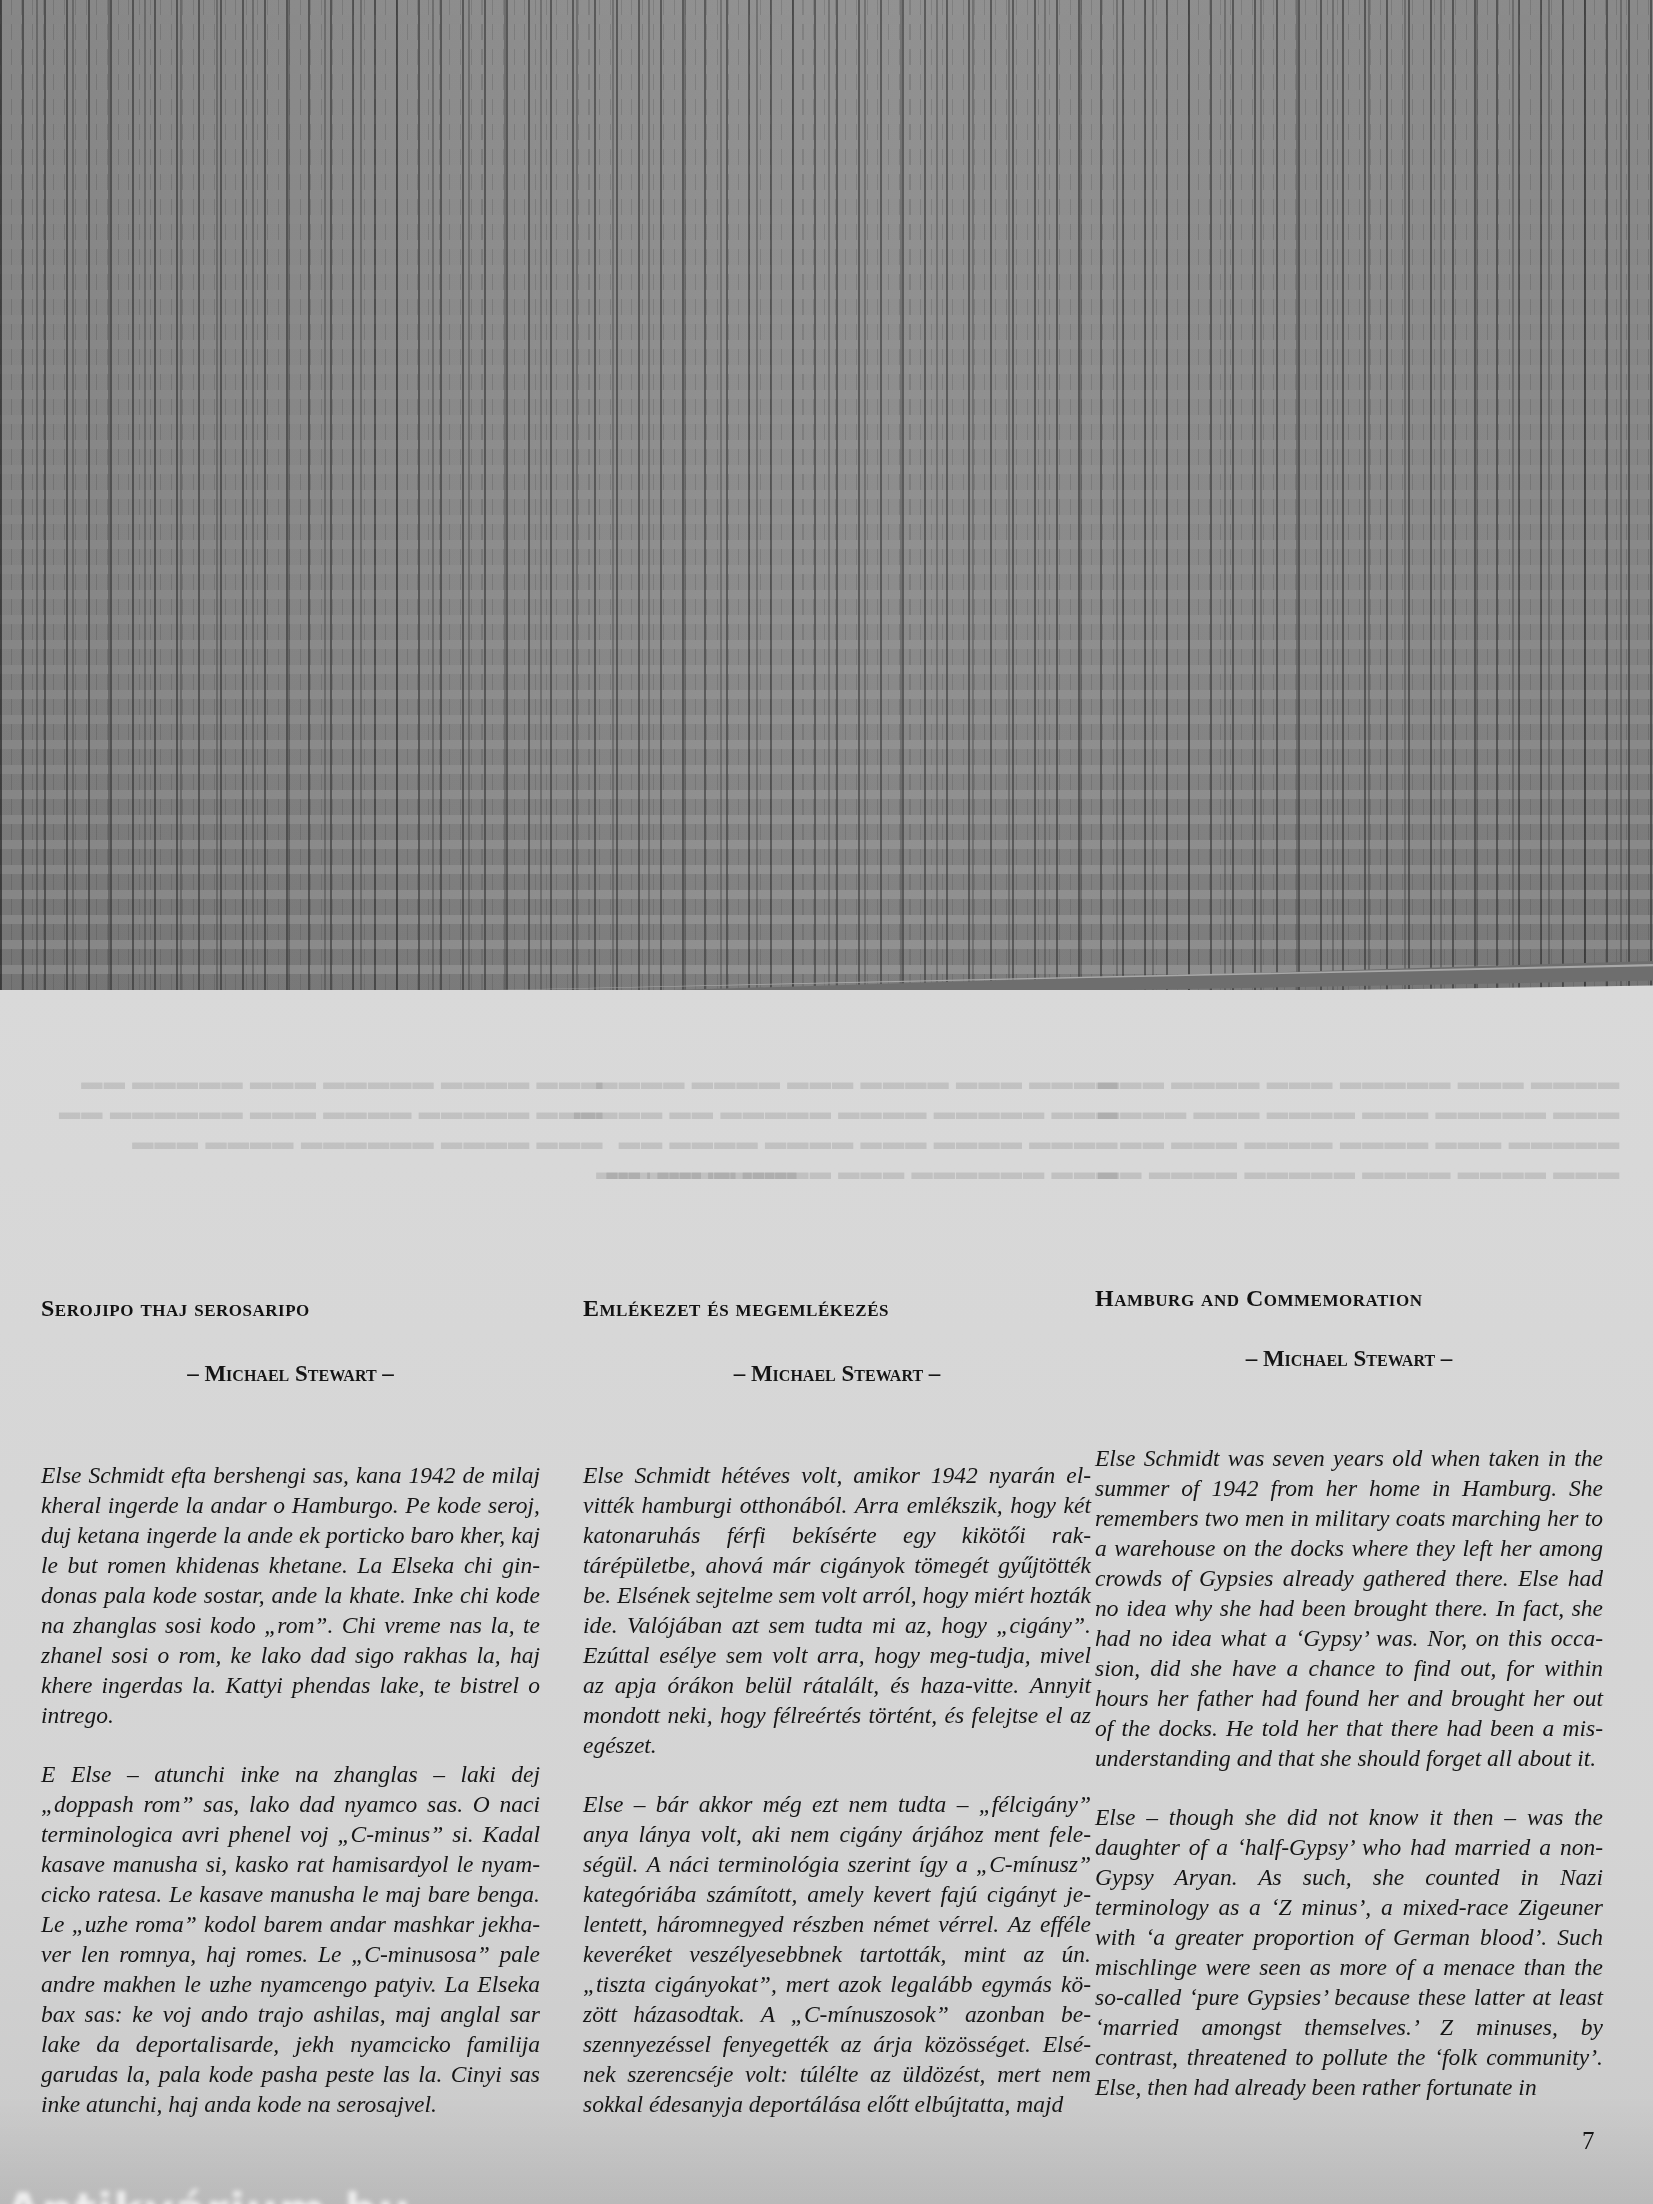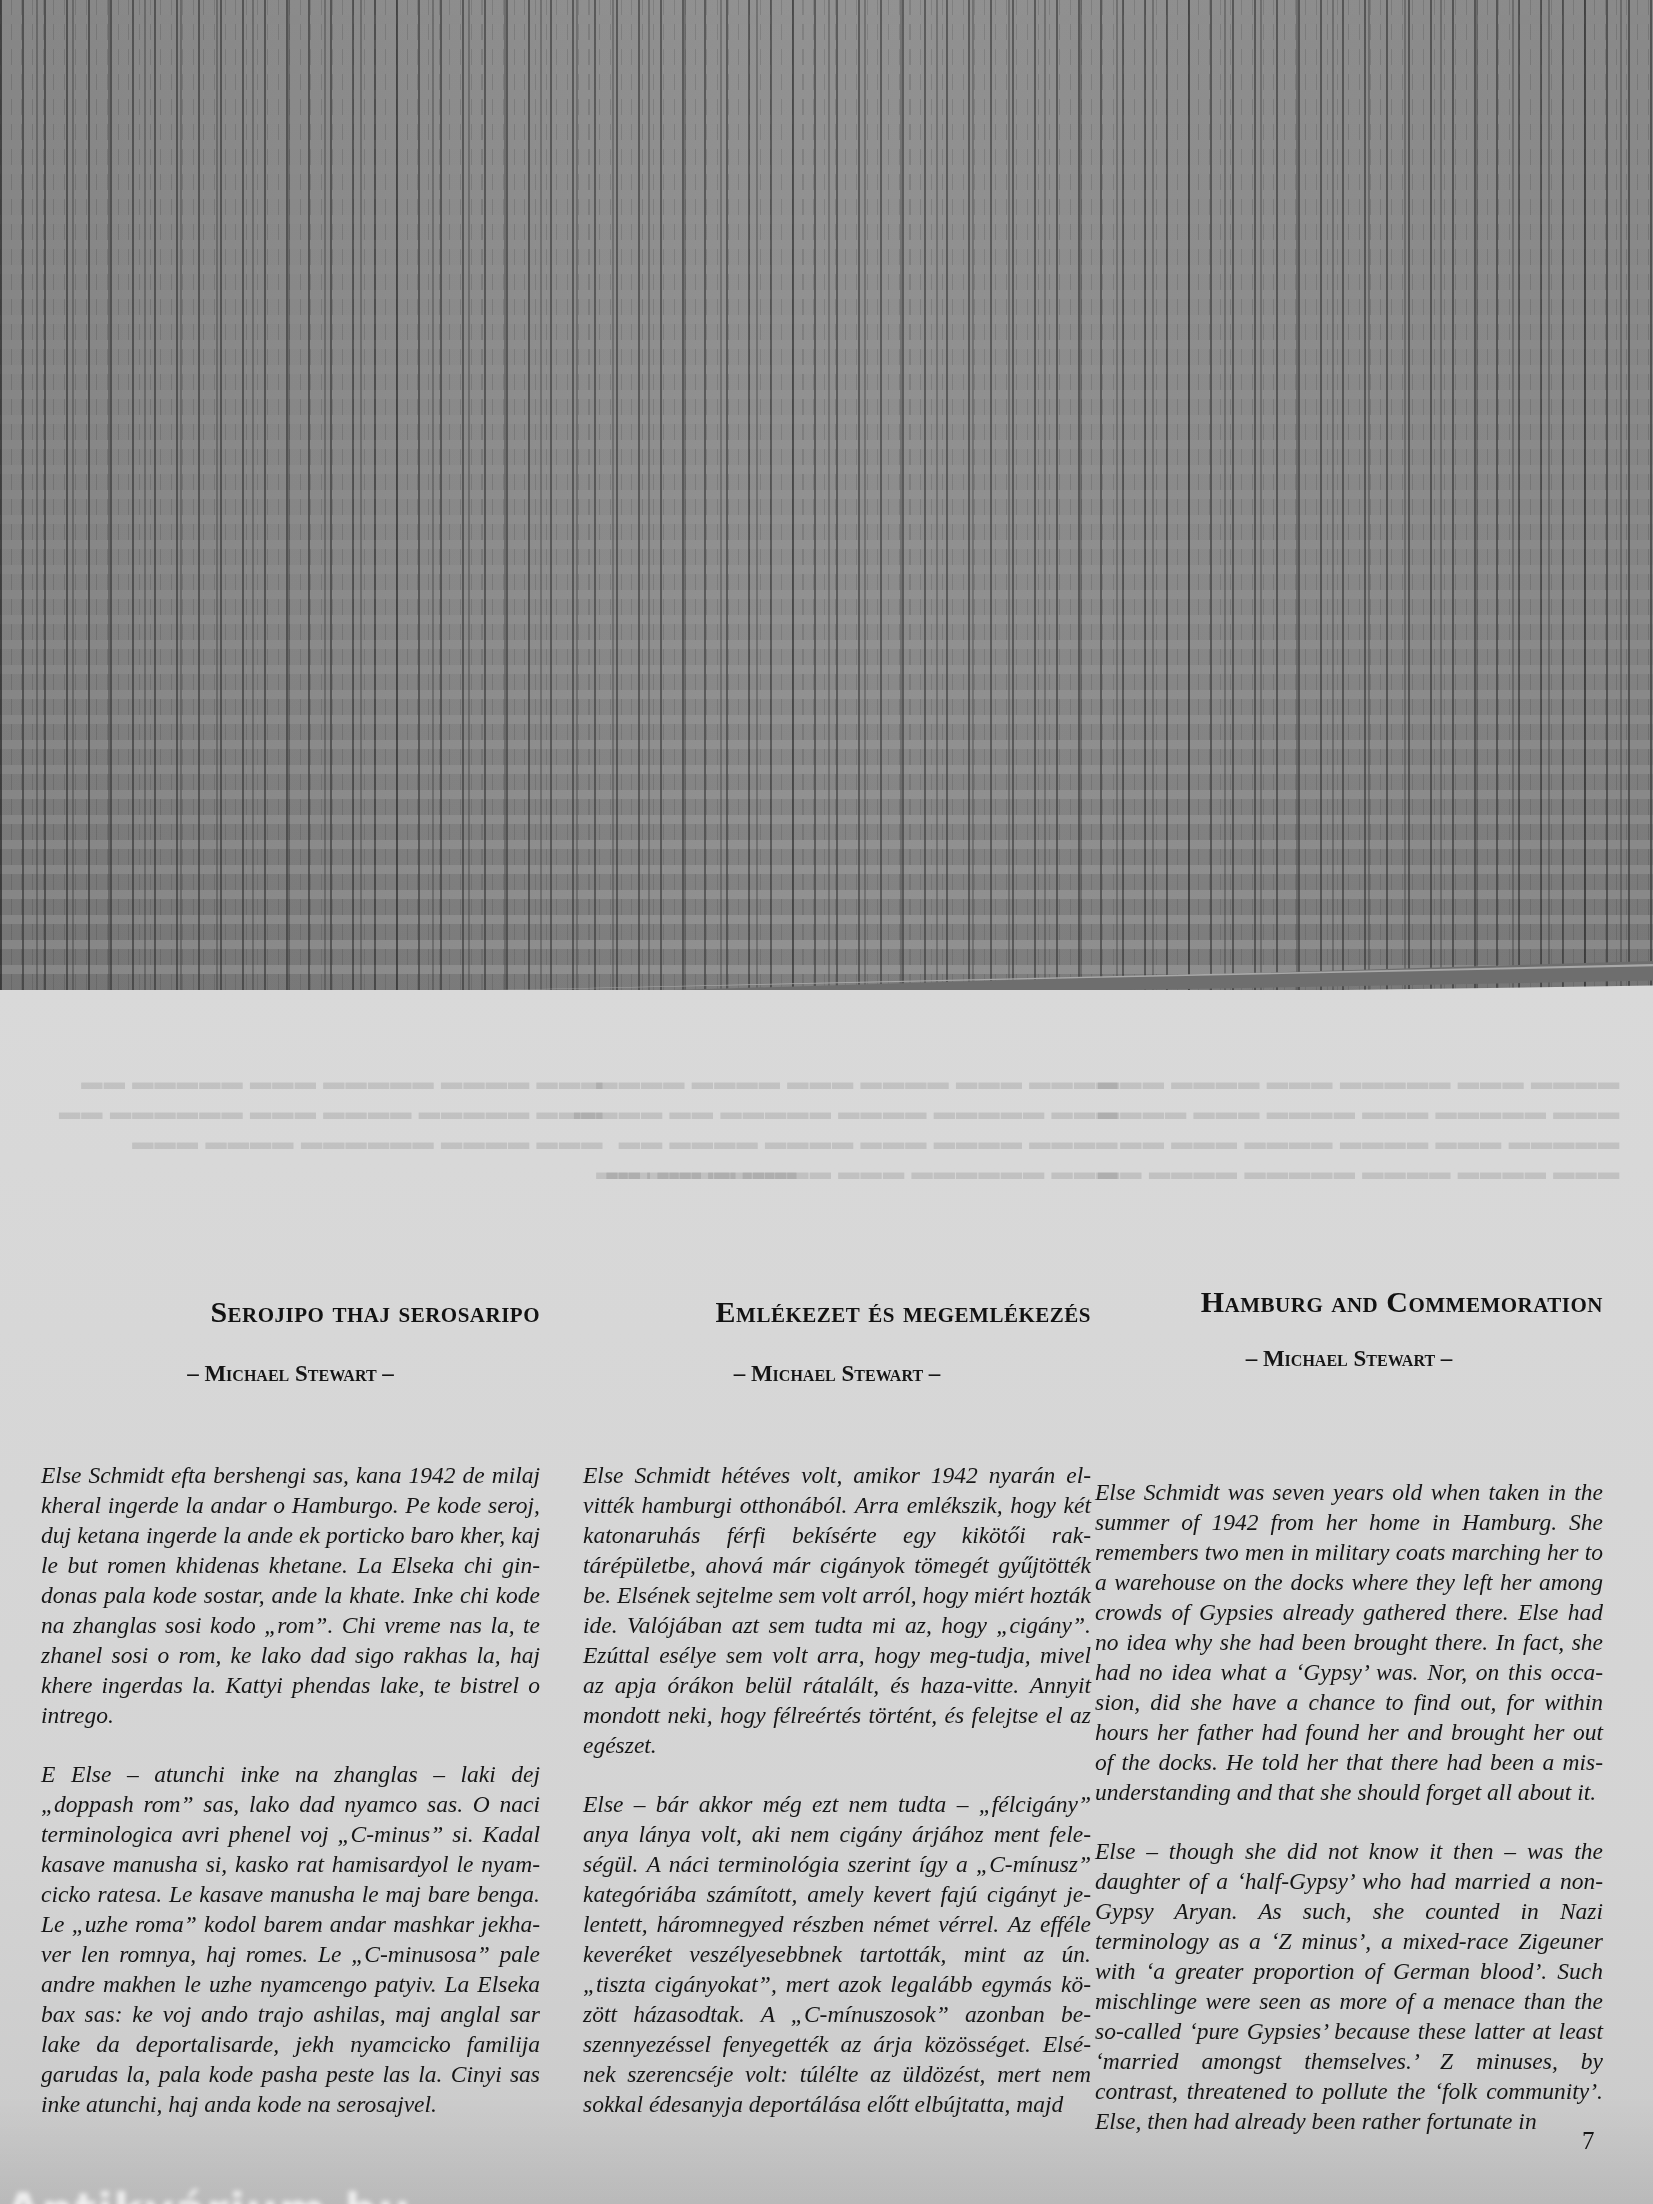--- a/index.html
+++ b/index.html
@@ -48,36 +48,36 @@
   
   .ghost { position: absolute; color: rgba(90,90,90,0.18); font-size: 21.3px; line-height: 30px; transform: scaleX(-1); filter: blur(0.6px); white-space: nowrap; }
   .ghost span { display: block; letter-spacing: 1px; }
 
   .col { position: absolute; top: 1295px; }
   .col.c1 { left: 41px; width: 499px; }
   .col.c2 { left: 566px; width: 508px; margin-left: 17px; }
   .col.c3 { left: 1095px; width: 508px; }
 
   .title {
-    text-align: right; font-variant: small-caps; font-weight: bold;
-    font-size: 30px; letter-spacing: 0.5px; color: #121212; margin: 0;
+    text-align: left; font-variant: small-caps; font-weight: bold;
+    font-size: 24px; letter-spacing: 0.5px; color: #121212; margin: 0;
     height: 39px;
   }
   .byline {
     text-align: center; font-variant: small-caps; font-weight: bold;
     font-size: 23px; color: #151515; margin-top: 27px; height: 31px;
   }
   .c3 .title { margin-top: -9.7px; }
   .c3 .byline { margin-top: 21.3px; }
 
   .body {
     margin-top: 68px; font-style: italic; font-size: 23.5px; line-height: 30px;
     color: #161616; text-align: justify; hyphens: manual;
   }
-  .c3 .body { margin-top: 100px; }
+  .c3 .body { margin-top: 66px; }
   .body p { margin: 0 0 29px 0; }
 
   .page-number {
     position: absolute; left: 1582px; top: 2127px; font-size: 25px; color: #151515;
   }
   .watermark {
     position: absolute; left: 5.8px; top: 2183px; font-family: "DejaVu Sans", sans-serif;
     font-weight: bold; font-size: 45px; color: rgba(255,255,255,0.75);
     filter: blur(2.4px); letter-spacing: 1px;
   }

